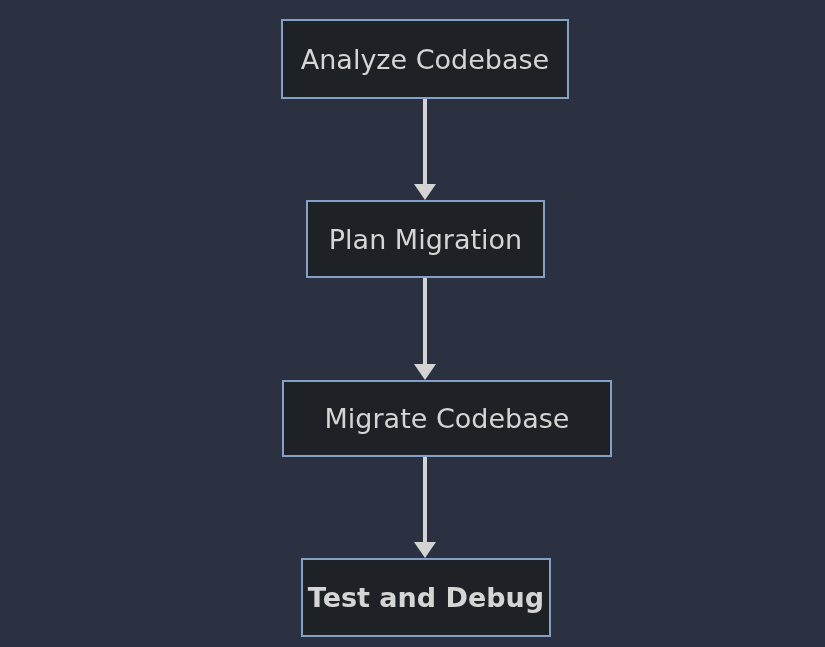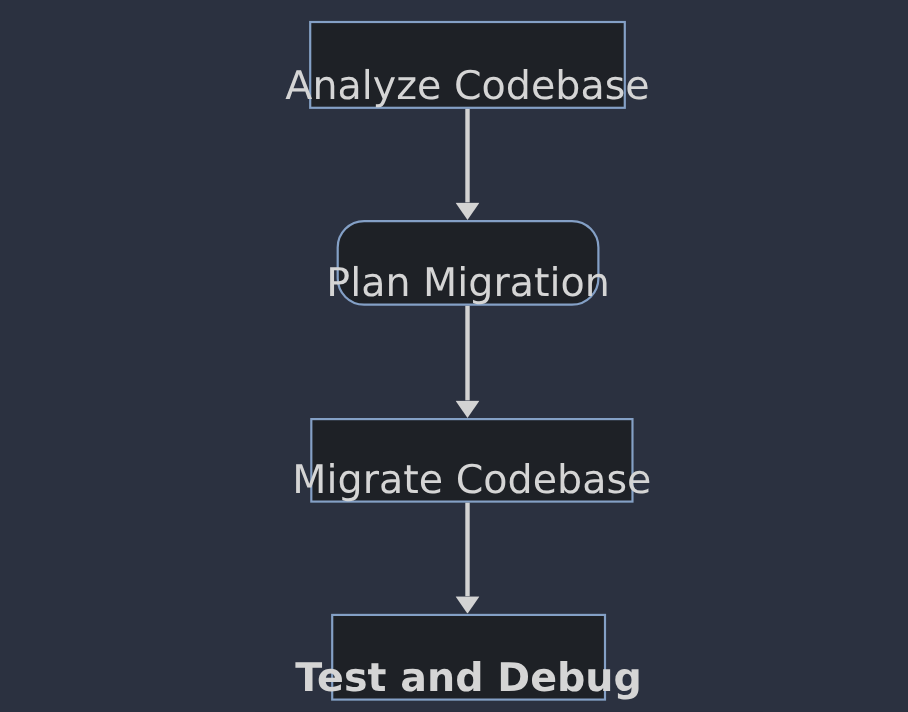--- a/index.html
+++ b/index.html
@@ -12,32 +12,32 @@
     width: 825px;
     height: 647px;
     background: var(--background, #2b3140);
     overflow: hidden;
     font-family: "DejaVu Sans", "Liberation Sans", sans-serif;
   }
   .node {
     position: absolute;
     box-sizing: border-box;
     display: flex;
-    align-items: flex-end;
+    align-items: center;
     justify-content: center;
     background: var(--node-fill, #1e2126);
     border: 2px solid var(--node-border, #84a0c6);
     color: var(--node-text, #d5d5d5);
-    font-size: 36px;
+    font-size: 27px;
     line-height: 1;
     white-space: nowrap;
   }
   .node-1 { left: 281px; top: 19px;  width: 288px; height: 80px; }
-  .node-2 { left: 306px; top: 200px; width: 239px; height: 78px; border-radius: 25px; }
-  .node-3 { left: 282px; top: 380px; width: 294px; height: 77px; }
+  .node-2 { left: 306px; top: 200px; width: 239px; height: 78px; }
+  .node-3 { left: 282px; top: 380px; width: 330px; height: 77px; }
   .node-4 { left: 301px; top: 558px; width: 250px; height: 79px; font-weight: bold; }
 
   .arrow {
     position: absolute;
     left: 413px;           
     width: 24px;
     display: flex;
     flex-direction: column;
     align-items: center;
   }

